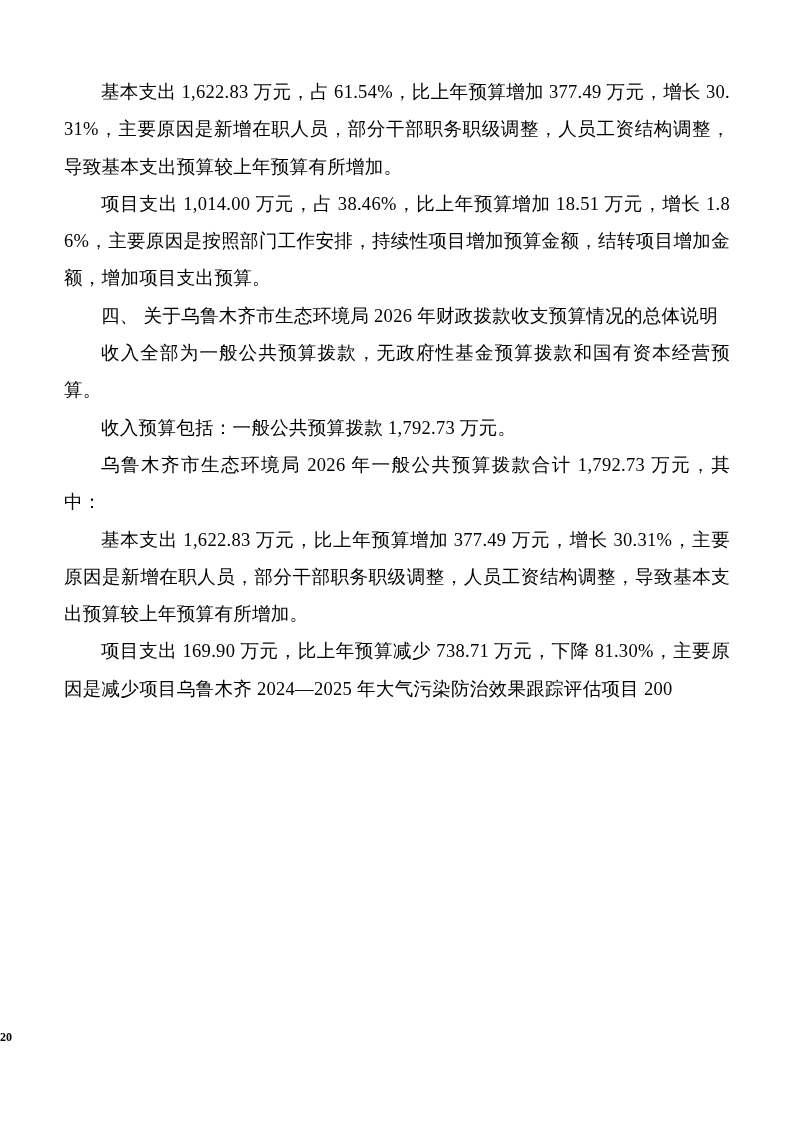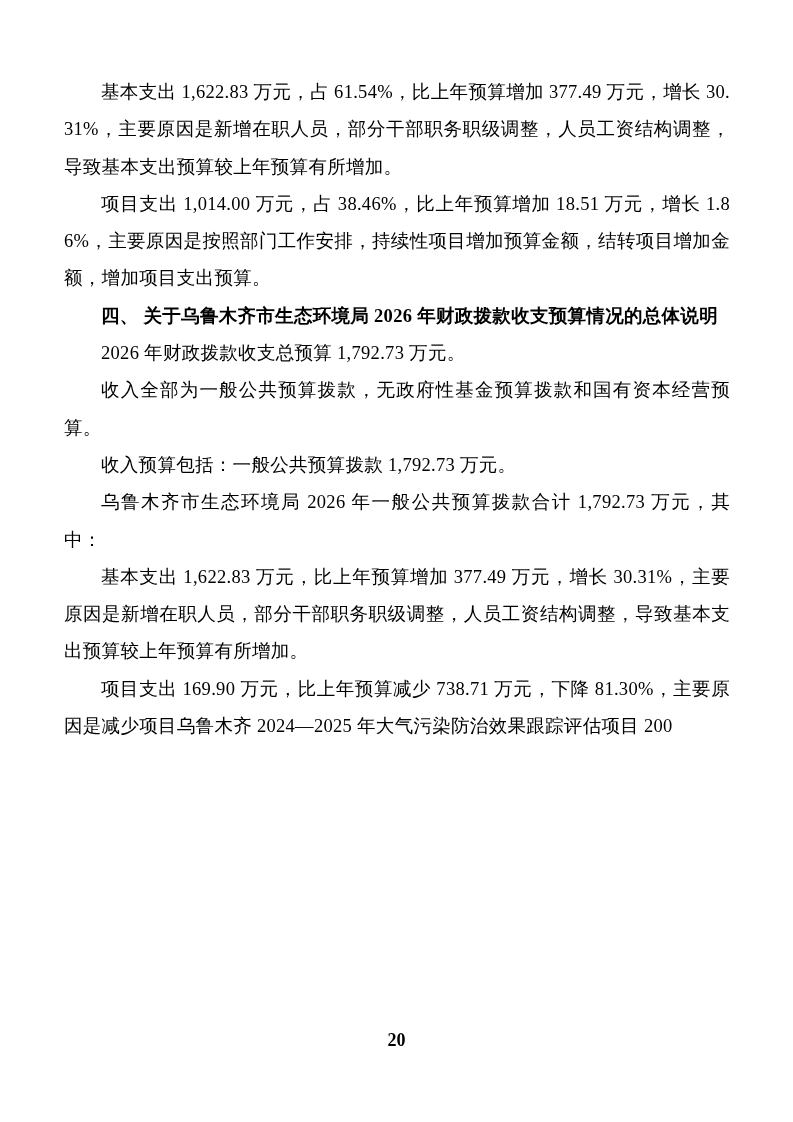--- a/index.html
+++ b/index.html
@@ -27,43 +27,42 @@
     font-size: 18.5px;
     line-height: 37.3px;
     text-align: justify;
     text-justify: inter-character;
     text-indent: 2em;
     letter-spacing: 0.3px;
     word-break: break-all;
   }
   .doc-body p.heading,
   .doc-body p.subheading {
-    font-weight: 700;
+    font-weight: 400;
   }
   .page-number {
     position: absolute;
     left: 0;
     right: 0;
     top: 1030px;
-    text-align: center;
-    font-size: 18px;
+    text-align: left;
+    font-size: 12px;
     font-weight: 700;
     font-family: "Liberation Serif", "DejaVu Serif", serif;
     color: #000000;
   }
 </style>
 </head>
 <body>
 
 <div class="page">
   <div class="doc-body">
     <p class="para">基本支出 1,622.83 万元，占 61.54%，比上年预算增加 377.49 万元，增长 30.31%，主要原因是新增在职人员，部分干部职务职级调整，人员工资结构调整，导致基本支出预算较上年预算有所增加。</p>
     <p class="para">项目支出 1,014.00 万元，占 38.46%，比上年预算增加 18.51 万元，增长 1.86%，主要原因是按照部门工作安排，持续性项目增加预算金额，结转项目增加金额，增加项目支出预算。</p>
     <p class="heading">四、 关于乌鲁木齐市生态环境局 2026 年财政拨款收支预算情况的总体说明</p>
-    <p class="para">2026 年财政拨款收支总预算 1,792.73 万元。</p>
     <p class="para">收入全部为一般公共预算拨款，无政府性基金预算拨款和国有资本经营预算。</p>
     <p class="para">收入预算包括：一般公共预算拨款 1,792.73 万元。</p>
     <p class="para">乌鲁木齐市生态环境局 2026 年一般公共预算拨款合计 1,792.73 万元，其中：</p>
     <p class="para">基本支出 1,622.83 万元，比上年预算增加 377.49 万元，增长 30.31%，主要原因是新增在职人员，部分干部职务职级调整，人员工资结构调整，导致基本支出预算较上年预算有所增加。</p>
     <p class="para">项目支出 169.90 万元，比上年预算减少 738.71 万元，下降 81.30%，主要原因是减少项目乌鲁木齐 2024—2025 年大气污染防治效果跟踪评估项目 200</p>
   </div>
   <div class="page-number">20</div>
 </div>
 
 </body></html>

